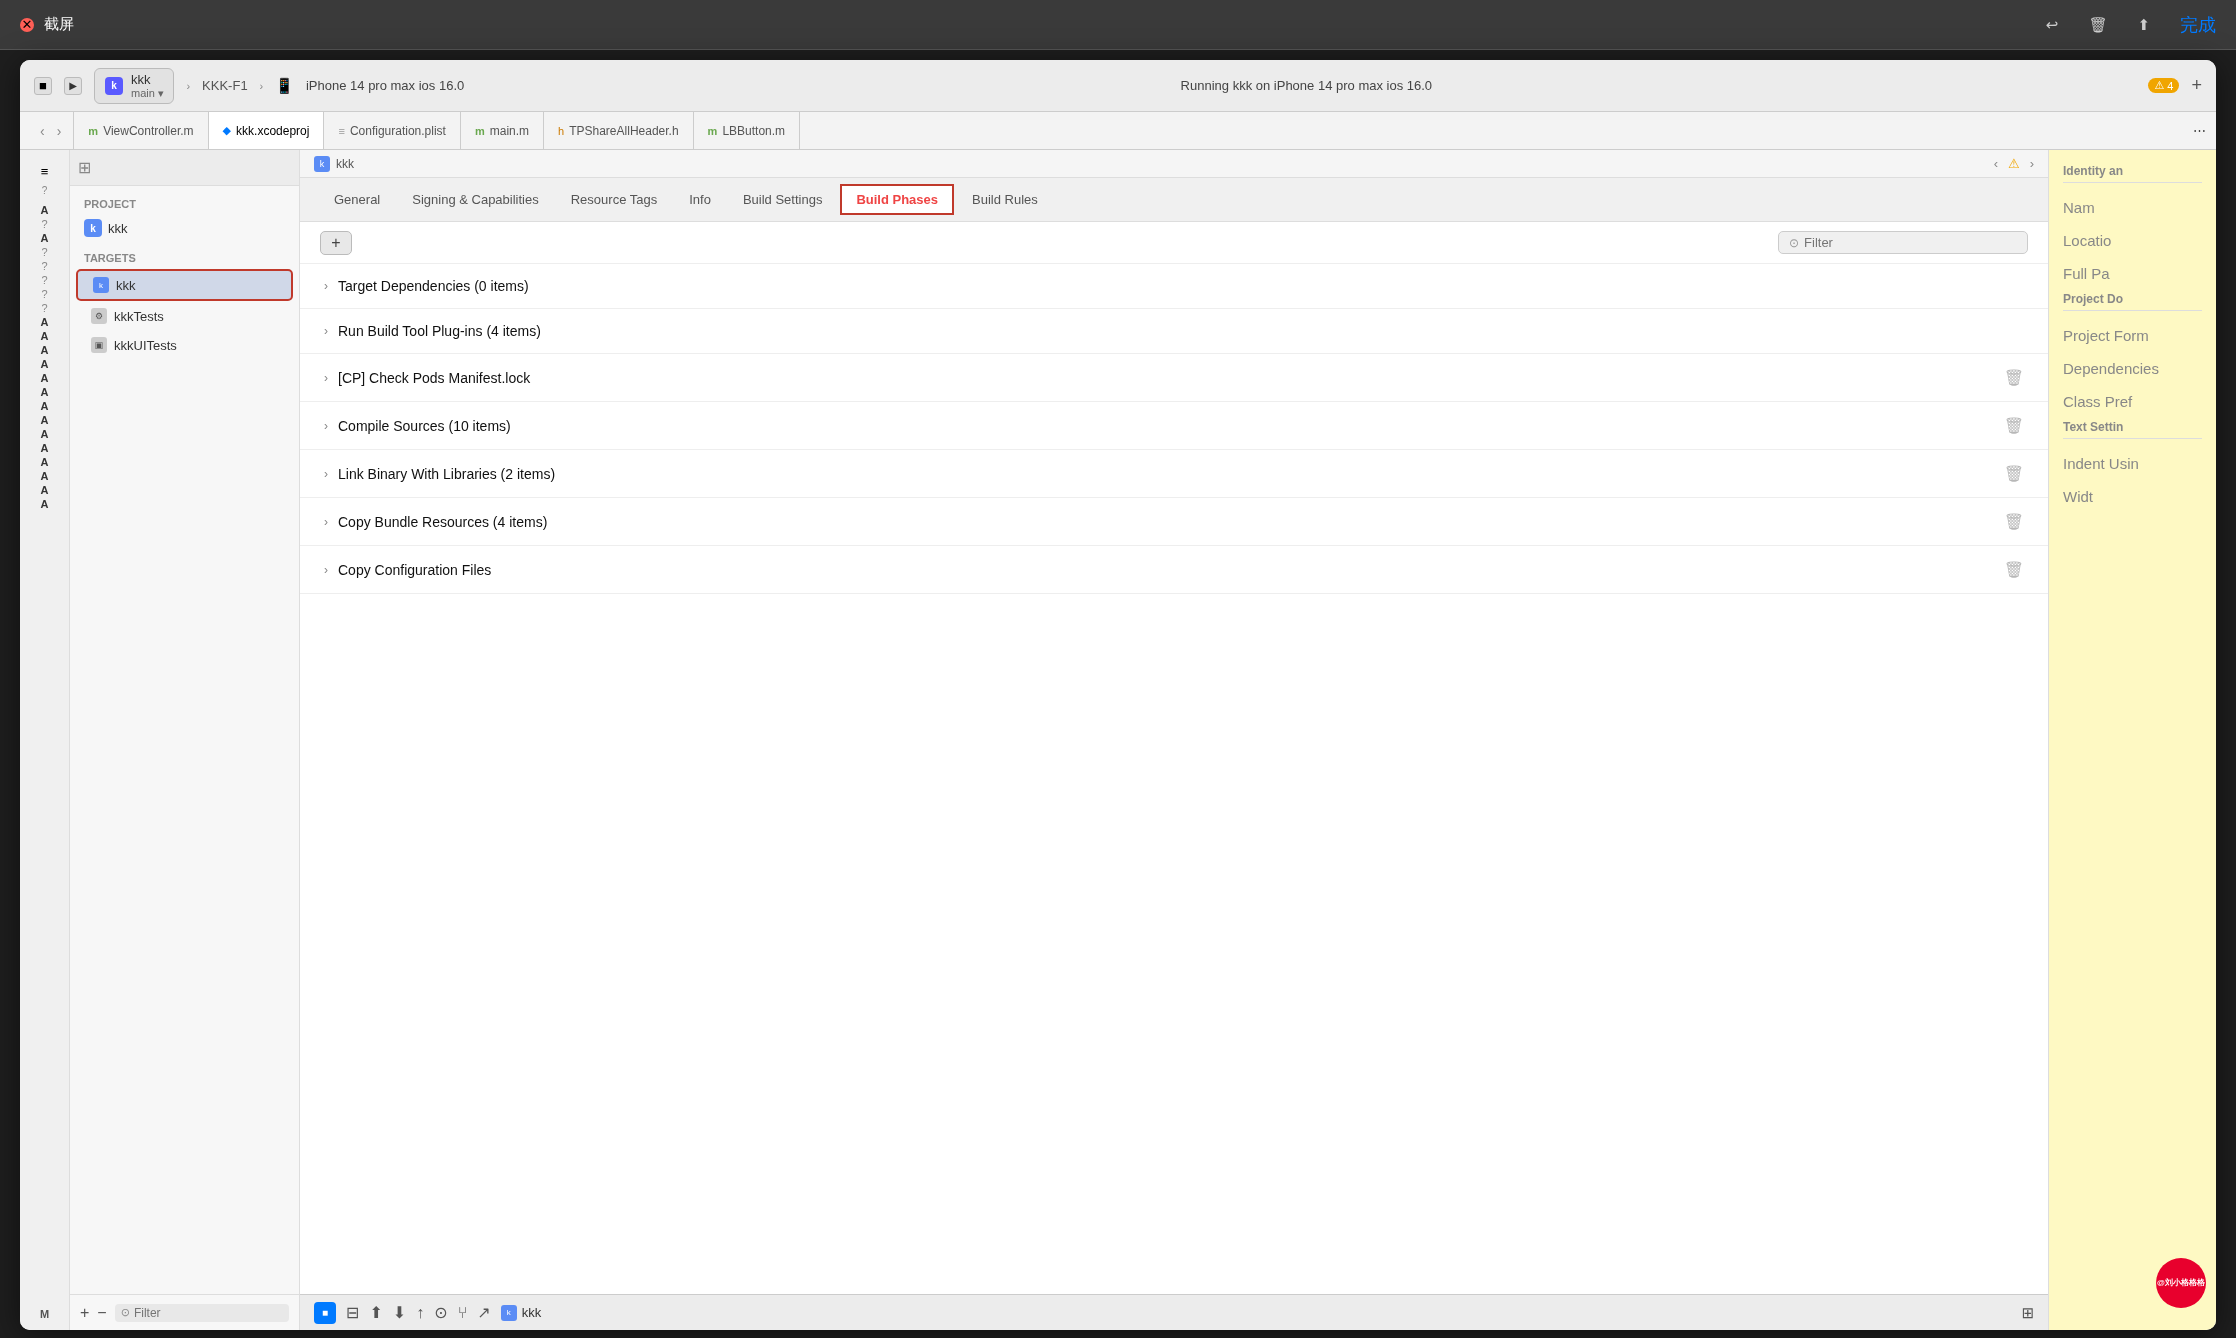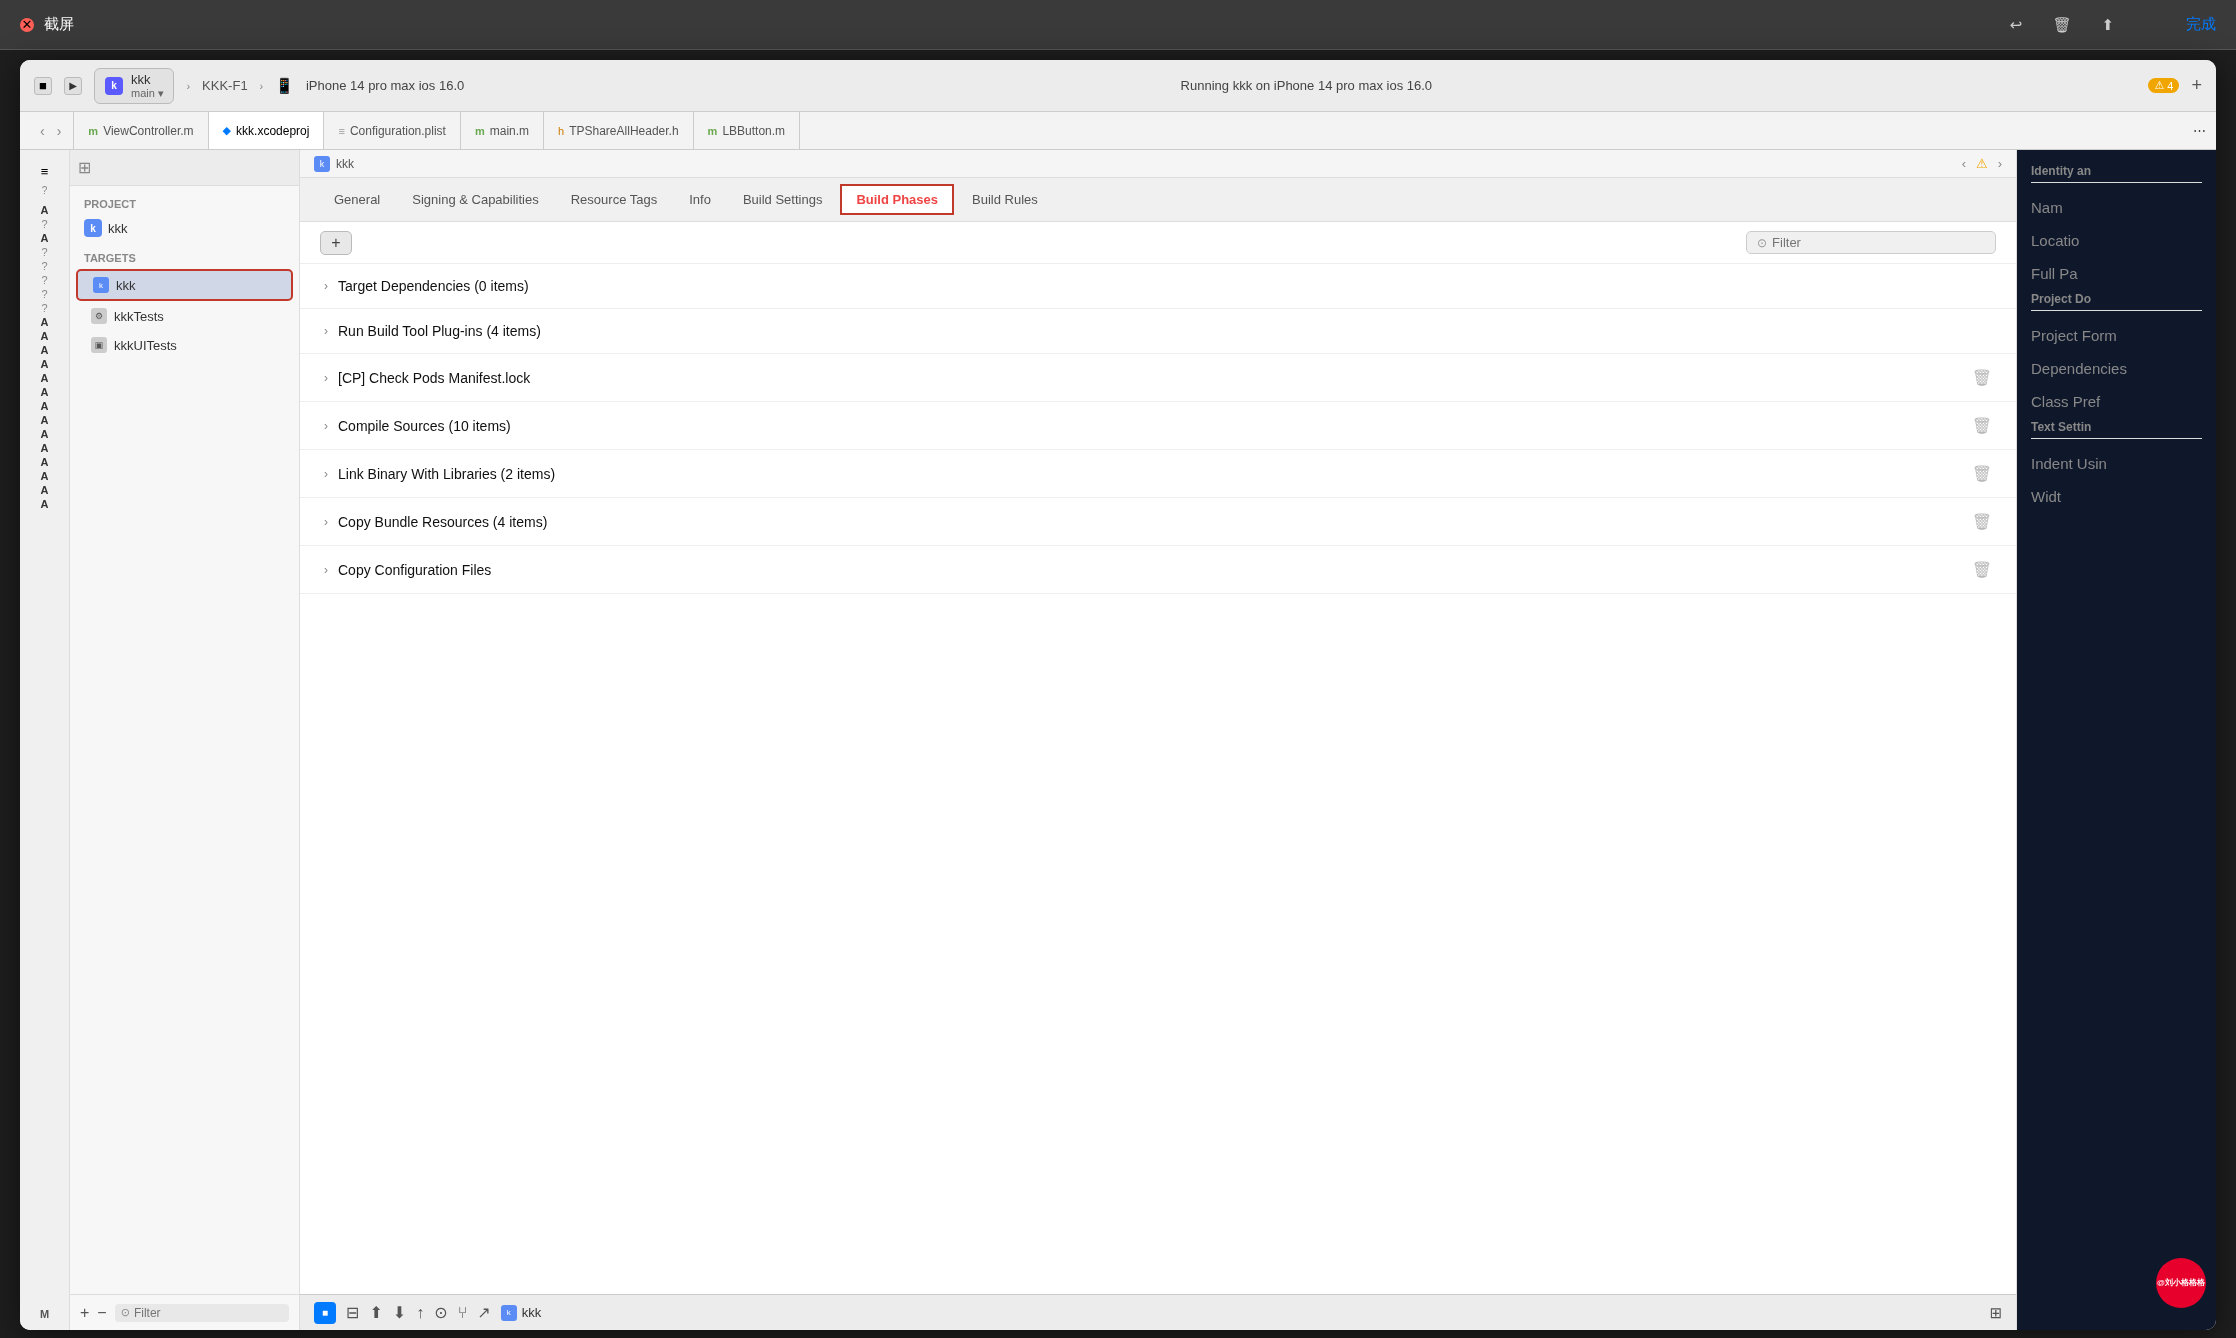--- a/index.html
+++ b/index.html
@@ -41,23 +41,22 @@
     }
     .titlebar-actions {
       display: flex;
       align-items: center;
       gap: 30px;
       color: #ccc;
       font-size: 15px;
     }
     .titlebar-done {
       color: #007AFF;
-      font-size: 15px;
-      cursor: pointer;
-      margin-left: 42px;
+      font-size: 18px;
+      cursor: pointer;
     }
 
     
     .app-window {
       background: #ffffff;
       margin: 10px 20px;
       height: 1270px;
       border-radius: 10px;
       overflow: hidden;
       display: flex;
@@ -439,22 +438,22 @@
     }
     .phase-delete {
       color: #888;
       font-size: 16px;
       cursor: pointer;
       opacity: 0.6;
     }
 
     
     .right-panel {
-      width: 200px;
-      background: #0f172a;
+      width: 168px;
+      background: #fef9c3;
       border-left: 1px solid #ddd;
       padding: 14px;
       overflow-y: auto;
     }
     .right-section-title {
       font-size: 12px;
       color: #888;
       font-weight: 600;
       margin-bottom: 8px;
       border-bottom: 1px solid #ddd;

